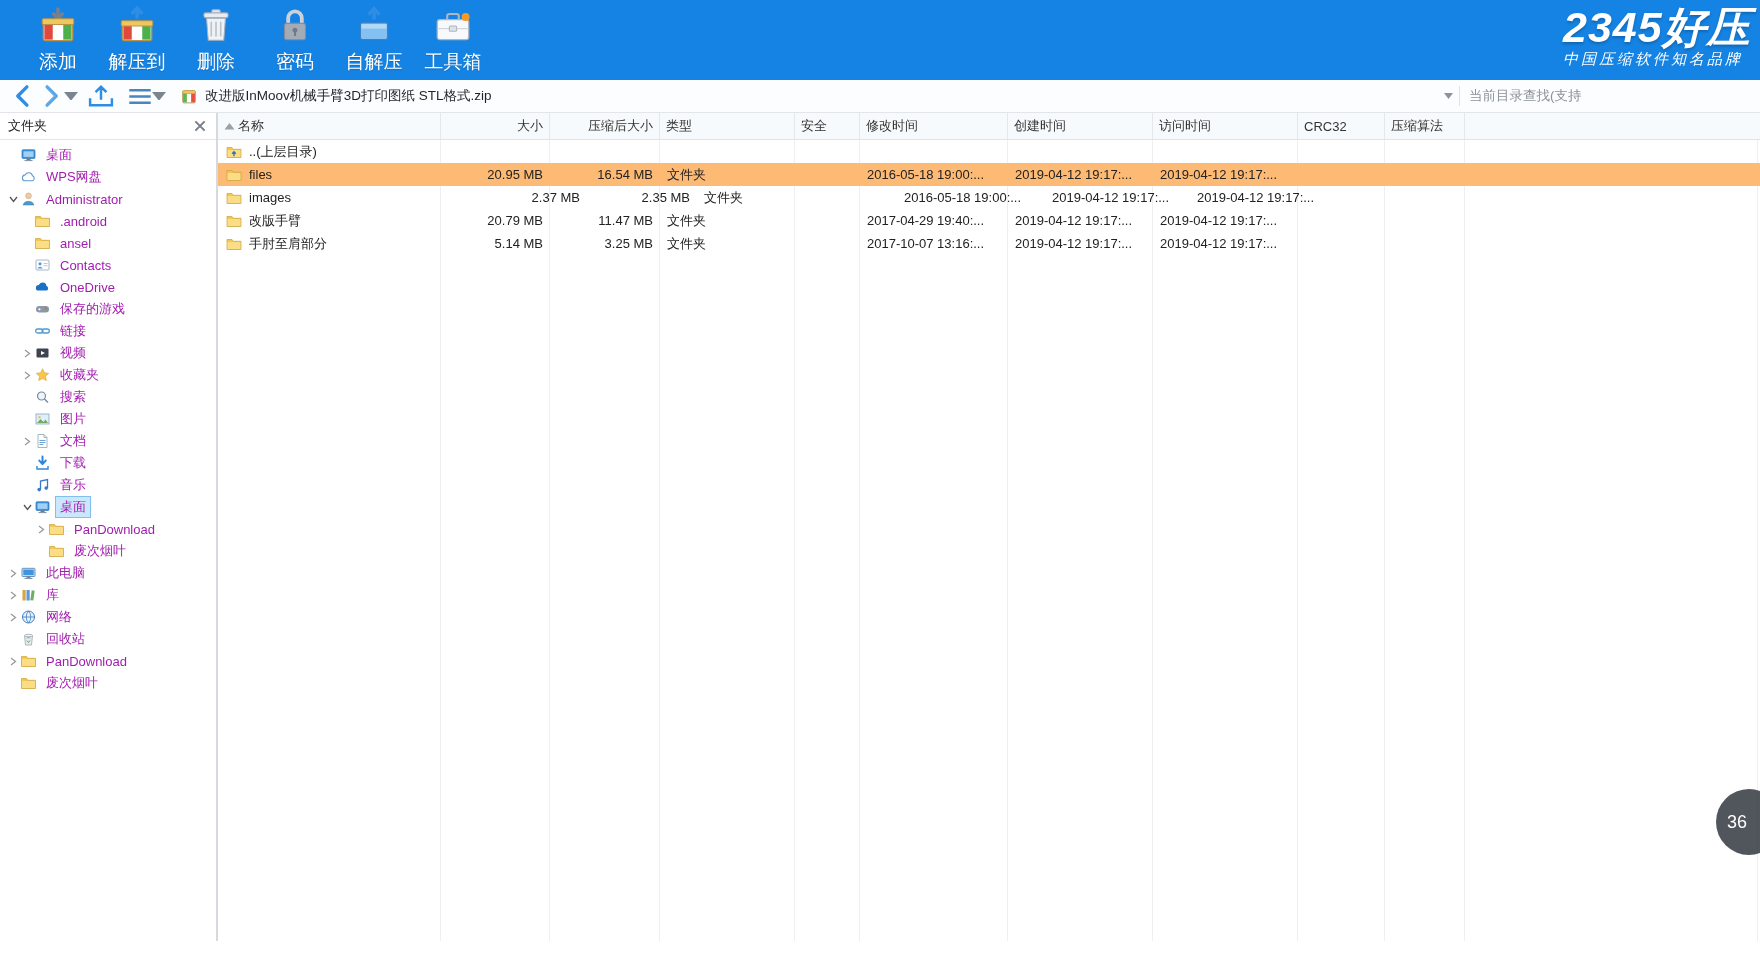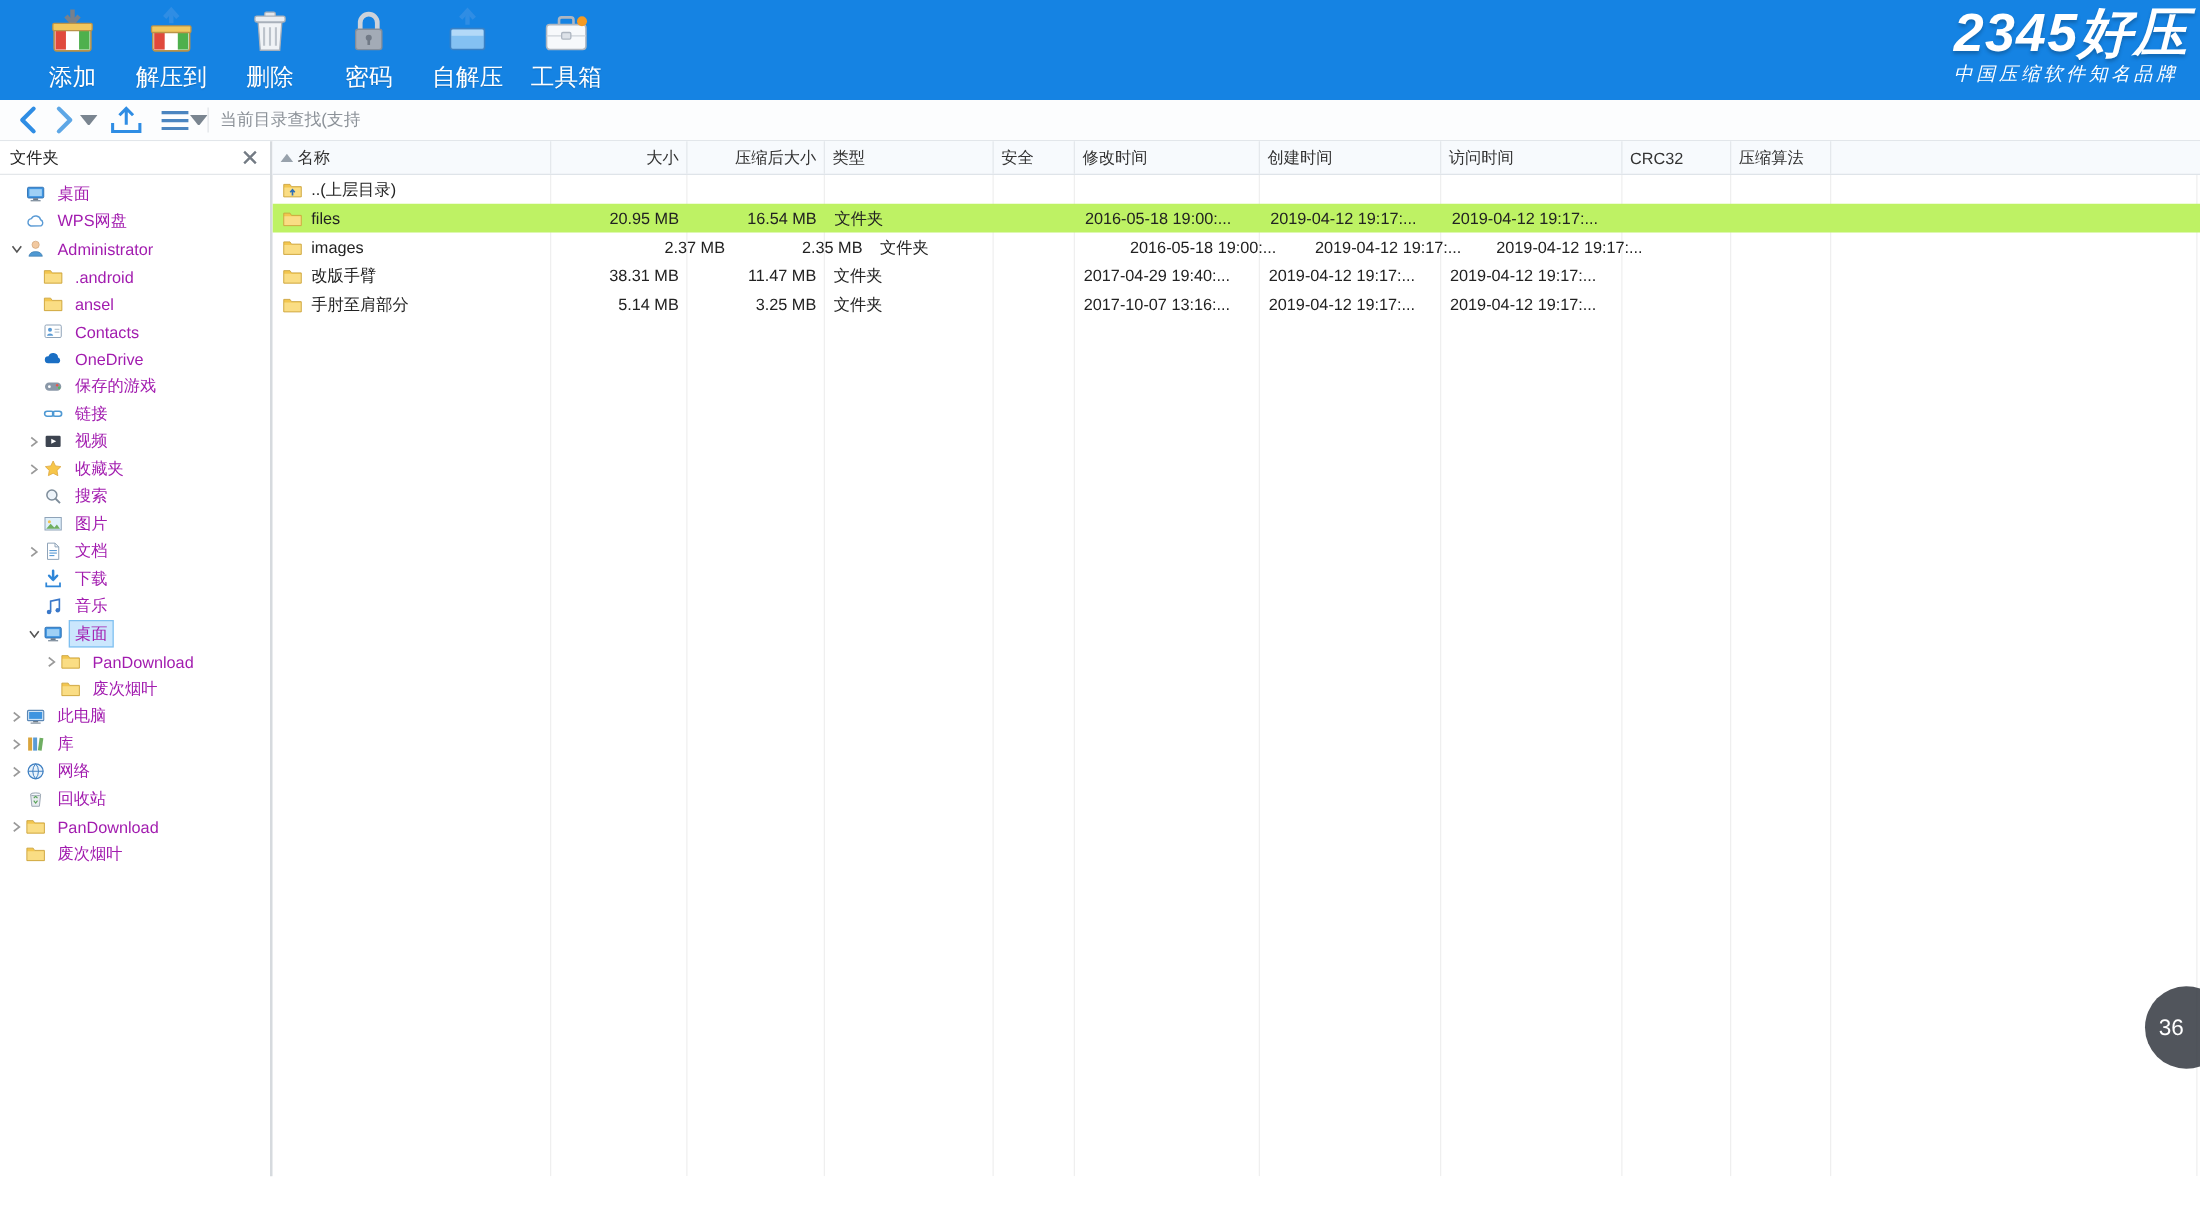--- a/index.html
+++ b/index.html
@@ -57,21 +57,21 @@
   .main { flex:1; position:relative; display:flex; flex-direction:column; min-width:0; }
   .list-header { height:27px; display:flex; background:#f7fafd; border-bottom:1px solid #dfe4e9; flex:none; }
   .hcell { display:flex; align-items:center; padding:0 6px; font-size:13px; color:#333; border-right:1px solid #e4e8ec; overflow:hidden; white-space:nowrap; cursor:pointer; flex:none; }
   .hcell.right { justify-content:flex-end; }
   .hcell .sort { width:11px; height:7px; margin-right:3px; display:flex; }
   .list-body { flex:1; position:relative; overflow:hidden; }
   .grid-lines { position:absolute; inset:0; display:flex; }
   .gcol { border-right:1px solid #efefef; height:100%; flex:none; }
   .rows { position:absolute; inset:0; }
   .row { height:23px; display:flex; cursor:pointer; }
-  .row.selected { background:#bef264;justify-content:space-between; }
+  .row.selected { background:#fdba74; }
   .cell { display:flex; align-items:center; padding:0 7px; font-size:13px; color:#222; overflow:hidden; white-space:nowrap; flex:none; }
   .cell.right { justify-content:flex-end; }
   .ficon { width:18px; height:16px; margin-right:6px; flex:none; }
   .fname { overflow:hidden; }
 
   
   .float-badge { position:absolute; top:789px; right:-22px; width:66px; height:66px; border-radius:50%;
     background:rgba(38,43,51,.8); color:#fff; display:flex; align-items:center; padding-left:11px; font-size:18px; }
 
   svg { display:block; }
@@ -194,20 +194,36 @@
     <span class="nav-icon nav-list">
       <svg width="19" height="15" viewBox="0 0 19 15">
           <path d="M1 2.5 h17 M1 7.5 h17 M1 12.5 h17" stroke="#4b85c0" stroke-width="2"></path>
         </svg>
     </span>
     <span class="nav-icon nav-caret">
       <svg width="8" height="5" viewBox="0 0 8 5">
           <path d="M0 0 L8 0 L4 5 Z" fill="#7a8590"></path>
         </svg>
     </span>
+    <div class="address">
+      <span class="zip-icon">
+          <svg viewBox="0 0 16 16">
+            <rect x="2" y="2.5" width="12" height="11.5" rx="1.5" fill="#fff" stroke="#b98f3e" stroke-width="0.8"></rect>
+            <rect x="2.4" y="3" width="3.6" height="10.5" fill="#57b956"></rect>
+            <rect x="10" y="3" width="3.6" height="10.5" fill="#e84f42"></rect>
+            <rect x="2" y="2.5" width="12" height="2.8" rx="1" fill="#f0c75e" stroke="#b98f3e" stroke-width="0.5"></rect>
+          </svg>
+        </span>
+      <span class="address-text">改进版InMoov机械手臂3D打印图纸 STL格式.zip</span>
+      <span class="address-caret">
+        <svg width="9" height="6" viewBox="0 0 9 6">
+            <path d="M0 0 L9 0 L4.5 6 Z" fill="#8a949e"></path>
+          </svg>
+      </span>
+    </div>
     <span class="nav-sep"></span>
     <div class="search">当前目录查找(支持</div>
   </div>
 
   <div class="content">
 
     <div class="sidebar">
       <div class="sidebar-header">
         <span>文件夹</span>
         <span class="sidebar-close">
@@ -716,21 +732,21 @@
                 <span class="ficon">
                   <svg viewBox="0 0 16 16">
                     <path d="M1 3.5 h5 l1.2 1.8 H15 V13.5 H1 Z" fill="#f3c64f"></path>
                     <path d="M1 5.9 H15 V13.5 H1 Z" fill="#fadd84"></path>
                     <path d="M1 3.5 h5 l1.2 1.8 H15 V13.5 H1 Z" fill="none" stroke="#caa23c" stroke-width="0.7"></path>
                   </svg>
                 </span>
                 <span class="fname">改版手臂</span>
               </div>
               <div class="cell right" style="width:109px">
-                <span>38.31 MB</span>
+                <span>20.79 MB</span>
               </div>
               <div class="cell right" style="width:110px">
                 <span>11.47 MB</span>
               </div>
               <div class="cell " style="width:135px">
                 <span>文件夹</span>
               </div>
               <div class="cell " style="width:65px">
                 <span></span>
               </div>

